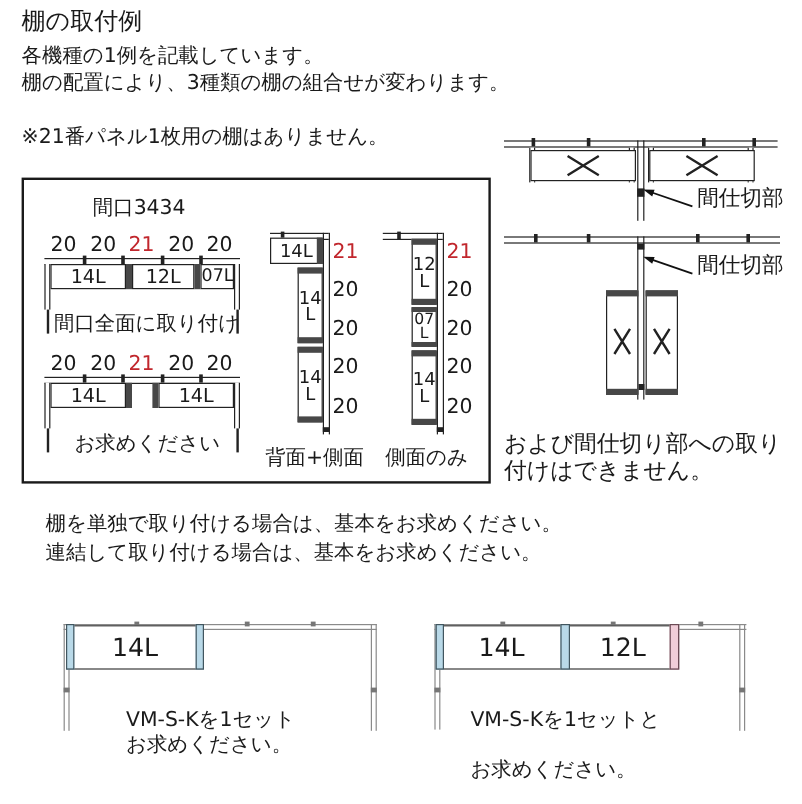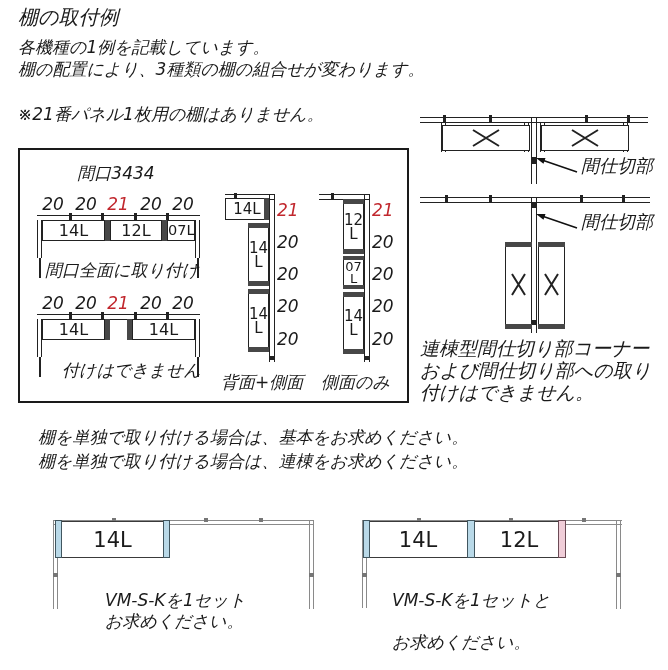--- a/index.html
+++ b/index.html
@@ -1,20 +1,20 @@
 <!DOCTYPE html>
 <html style="--red: #c1272d; --blue: #b9d9e8; --pink: #f0cdd8;"><head>
 <meta charset="utf-8">
 <style>
   html,body{margin:0;padding:0;background:#fff;}
   #page{position:relative;width:668px;height:670px;background:#fff;overflow:hidden;
         font-family:"DejaVu Sans","Liberation Sans",sans-serif;color:#1a1a1a;}
   #page *{box-sizing:border-box;}
   .abs{position:absolute;}
-  .t{white-space:nowrap;font-style:italic;}
+  .t{white-space:nowrap;}
   .fs17{font-size:17px;line-height:20px;}
   .fs18{font-size:18px;line-height:20px;}
   .fs19{font-size:19px;line-height:22px;}
   .fs20{font-size:20px;line-height:24px;}
   .red{color:var(--red,#c1272d);}
   .ctr{text-align:center;}
   
   .rail{height:6px;border-top:1.6px solid #222;border-bottom:1.6px solid #222;}
   .wall{width:6px;border-left:1.6px solid #222;border-right:1.6px solid #222;}
   .tick{background:#222;}
@@ -90,21 +90,21 @@
     <div class="abs post" style="left:17px;top:169px;height:38px"></div>
     <div class="abs post" style="left:175px;top:169px;height:38px"></div>
     <div class="abs tick" style="left:19px;top:207px;width:1.5px;height:20px"></div>
     <div class="abs tick" style="left:177px;top:207px;width:1.5px;height:20px"></div>
 
     <div class="abs shelfbox" style="left:22px;top:169px;width:63px;height:21px">14L</div>
     <div class="abs cap" style="left:85px;top:169px;width:5px;height:21px"></div>
     <div class="abs cap" style="left:107px;top:169px;width:5px;height:21px"></div>
     <div class="abs shelfbox" style="left:112px;top:169px;width:63px;height:21px">14L</div>
 
-    <div class="abs t fs17" style="left:42px;top:210px">付けはできません</div>
+    <div class="abs t fs17" style="left:42px;top:210px">お求めください</div>
 
     <div class="abs rail" style="left:205px;top:44px;width:49px"></div>
     <div class="abs tick" style="left:214px;top:43px;width:3px;height:7px"></div>
     <div class="abs wall" style="left:249px;top:44px;height:168px"></div>
     <div class="abs tick" style="left:249px;top:206px;width:6px;height:4px"></div>
 
     <div class="abs shelfbox" style="left:205px;top:48px;width:44px;height:22px;font-size:15px;line-height:20px">14L</div>
     <div class="abs cap" style="left:244px;top:48px;width:5px;height:22px"></div>
 
     <div class="abs vshelf" style="left:228px;top:73px;width:21px;height:63px">
@@ -208,26 +208,25 @@
       <path d="M2 3 L15 24 M15 3 L2 24" stroke="#222" stroke-width="2" fill="none"></path>
     </svg>
   <div class="abs vshelf" style="left:538px;top:242px;width:27px;height:87px">
     <div class="vcap" style="top:-1px"></div>
     <div class="vcap" style="bottom:-1px"></div>
   </div>
   <svg class="abs" style="left:543px;top:271px" width="17" height="27">
       <path d="M2 3 L15 24 M15 3 L2 24" stroke="#222" stroke-width="2" fill="none"></path>
     </svg>
 
-  <div class="abs t fs19" style="left:420px;top:337px">連棟型間仕切り部コーナー</div>
   <div class="abs t fs19" style="left:420px;top:359px">および間仕切り部への取り</div>
   <div class="abs t fs17" style="left:38px;top:427px">棚を単独で取り付ける場合は、基本をお求めください。</div>
 
   <div class="abs t fs19" style="left:420px;top:381px">付けはできません。</div>
-  <div class="abs t fs17" style="left:38px;top:451px">棚を単独で取り付ける場合は、連棟をお求めください。</div>
+  <div class="abs t fs17" style="left:38px;top:451px">連結して取り付ける場合は、基本をお求めください。</div>
 
 
   <div class="abs room-rail" style="left:53px;top:520px;width:261px"></div>
   <div class="abs rtick" style="left:112px;top:518px"></div>
   <div class="abs rtick" style="left:204px;top:518px"></div>
   <div class="abs rtick" style="left:259px;top:518px"></div>
   <div class="abs room-wall" style="left:53px;top:520px;height:89px"></div>
   <div class="abs room-wall" style="left:309px;top:520px;height:89px"></div>
   <div class="abs rtick" style="left:53px;top:573px;width:5px"></div>
   <div class="abs rtick" style="left:309px;top:573px;width:5px"></div>

